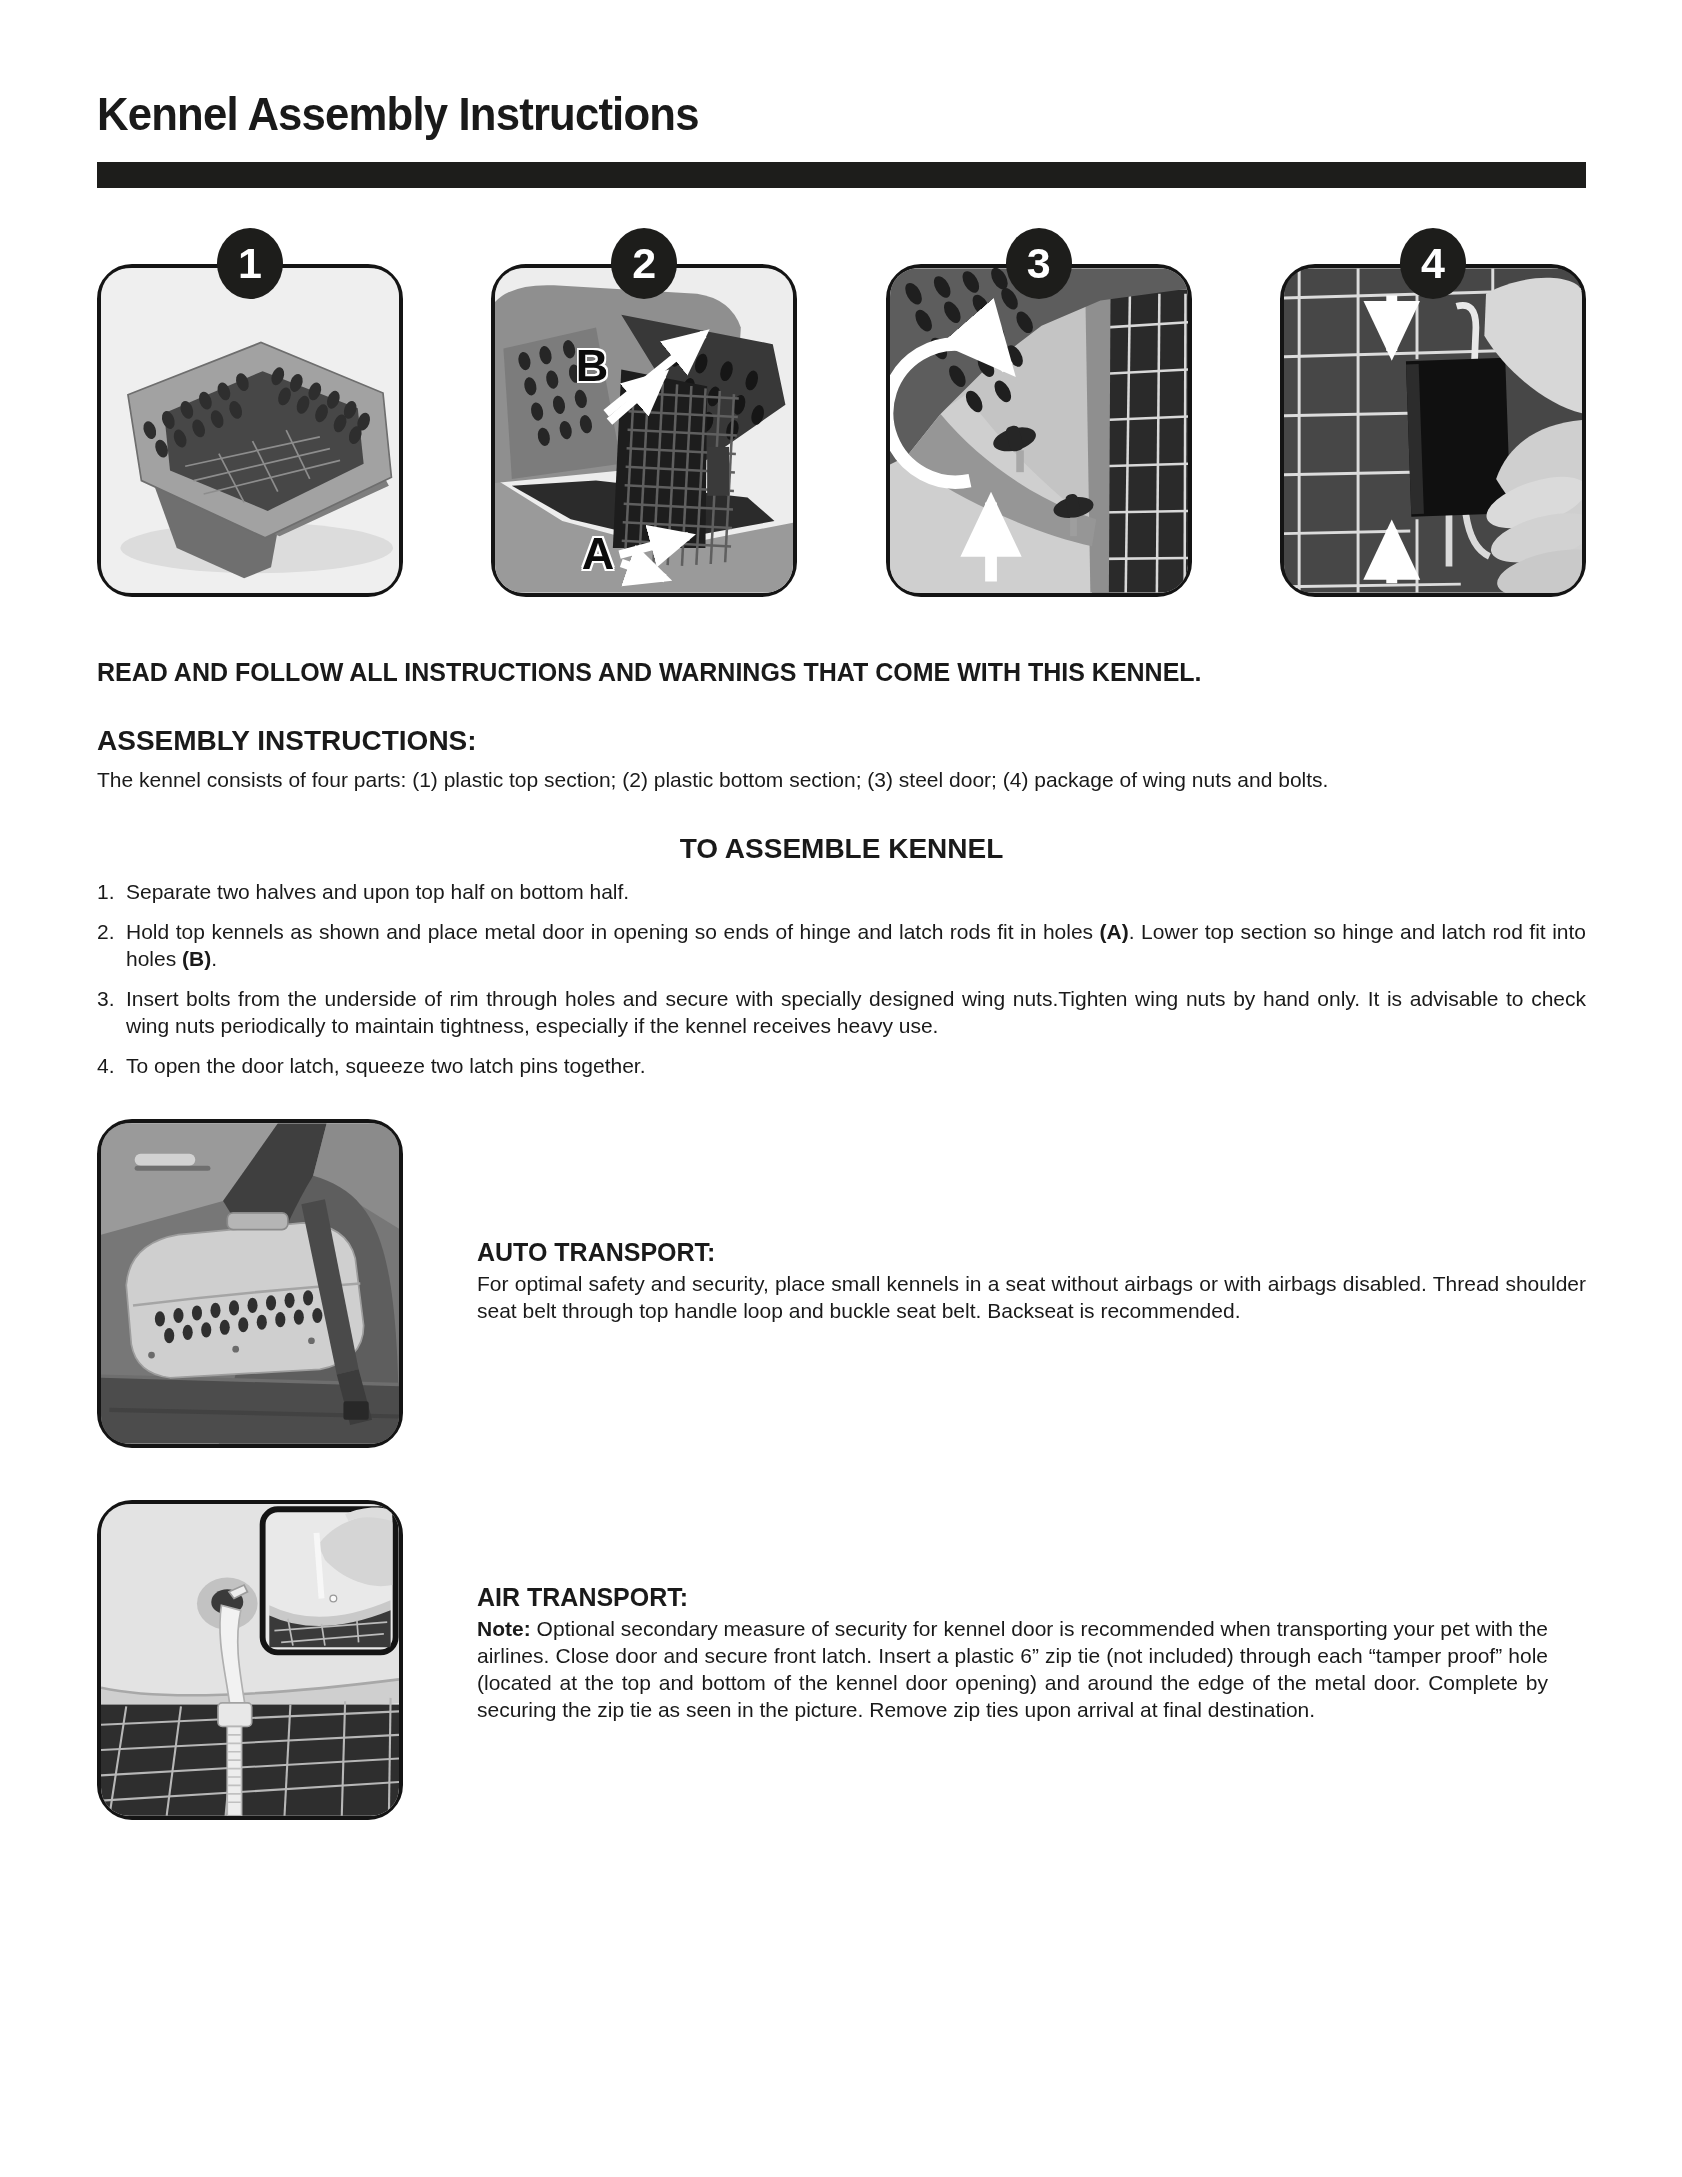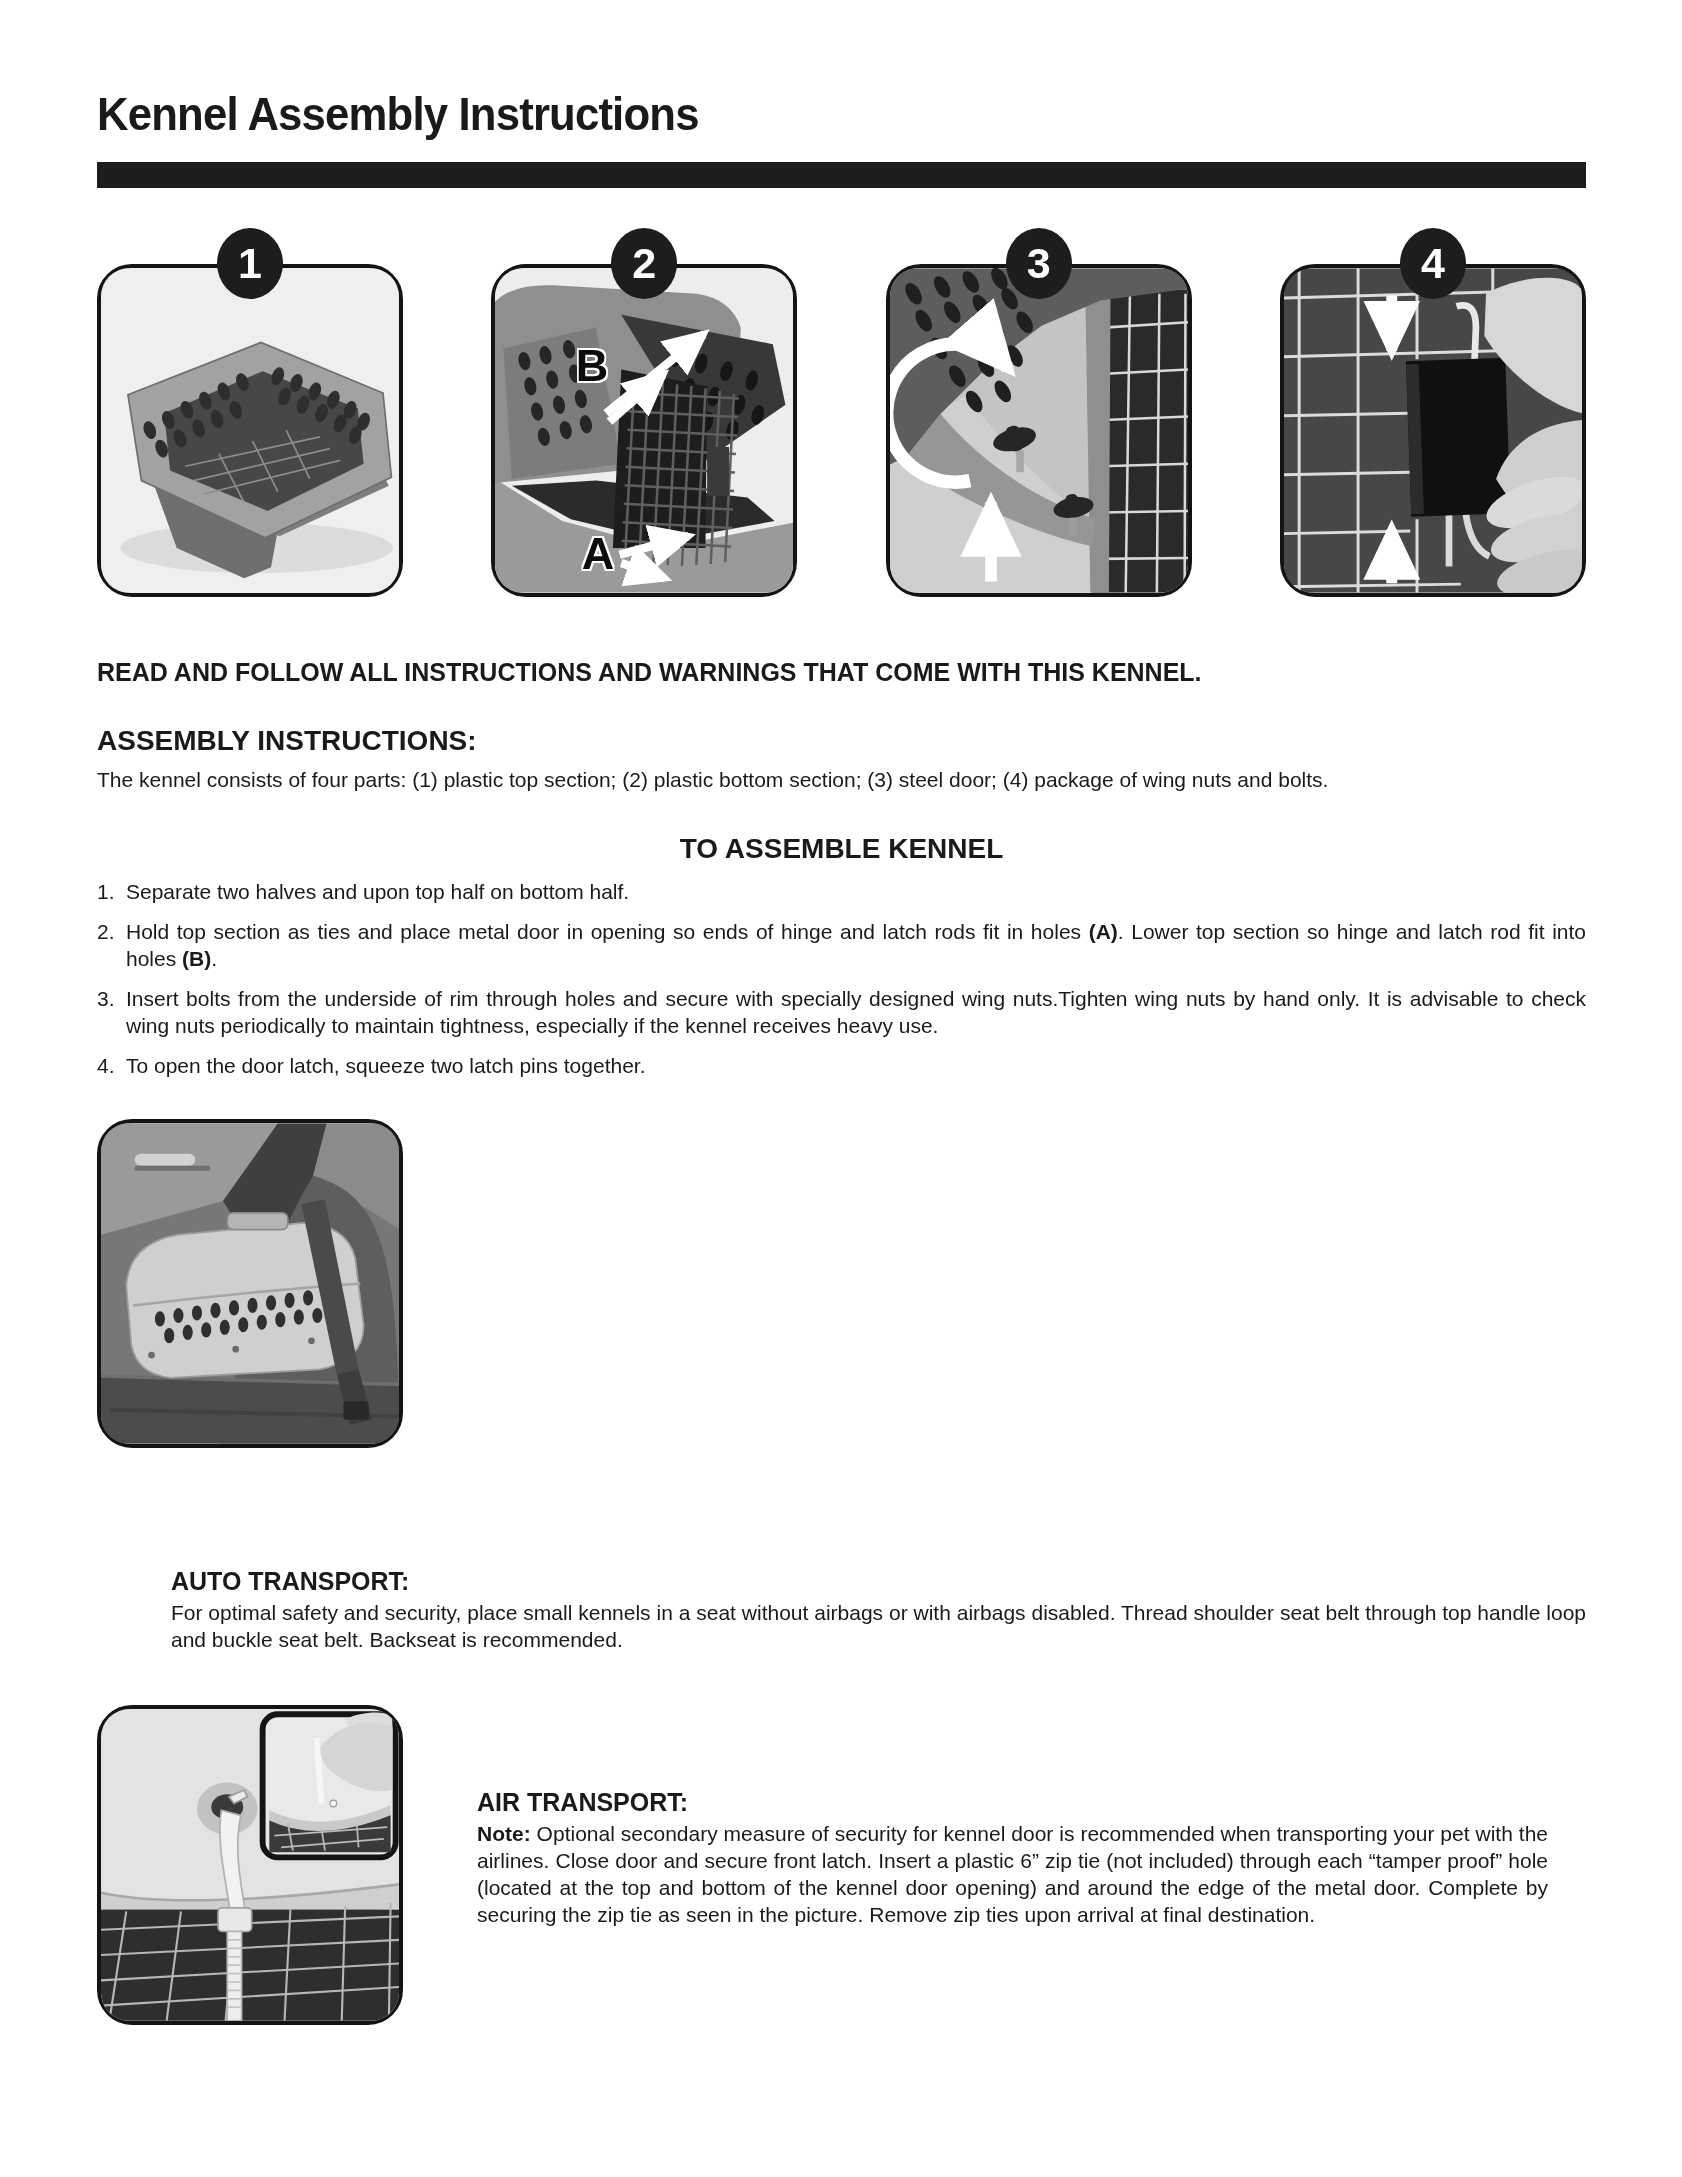--- a/index.html
+++ b/index.html
@@ -51,21 +51,21 @@
   .assembly-body { margin-top:8.6px; font-size:21px; line-height:27px; }
   .toassemble-heading { margin-top:40px;text-align:center; }
   .steps-list { margin-top:10.4px; list-style:none; }
   .step-item { display:flex; margin-top:13px; font-size:21px; line-height:27px; }
   .step-num { flex:none; width:29px; }
   .step-text { flex:1; text-align:justify; }
   .b { font-weight:bold; }
 
   
   .transport { display:flex; }
-  .transport-auto { margin-top:40px;flex-direction:column; }
+  .transport-auto { margin-top:40px; }
   .transport-air  { margin-top:52px; }
   .t-image {
     position:relative; flex:none;
     width:306px; border:4.3px solid #141414; border-radius:35px; background:#ededed;
   }
   .t-image-auto { height:329px; }
   .t-image-air  { height:320px; }
   .t-clip { position:absolute; inset:0; border-radius:28.5px; overflow:hidden; }
   .t-clip svg { display:block; width:100%; height:100%; }
   .t-text { flex:1; margin-left:74px; }
@@ -323,21 +323,21 @@
   <p class="assembly-body">The kennel consists of four parts: (1) plastic top section; (2) plastic bottom section; (3) steel door; (4) package of wing nuts and bolts.</p>
 
   <h2 class="section-heading toassemble-heading">TO ASSEMBLE KENNEL</h2>
   <ol class="steps-list">
     <li class="step-item">
       <span class="step-num">1.</span>
       <span class="step-text"><span>Separate two halves and upon top half on bottom half.</span></span>
     </li>
     <li class="step-item">
       <span class="step-num">2.</span>
-      <span class="step-text"><span>Hold top section as ties and place metal door in opening so ends of hinge and latch rods fit in holes </span><span class="b">(A)</span><span>. Lower top section so hinge and latch rod fit into holes </span><span class="b">(B)</span><span>.</span></span>
+      <span class="step-text"><span>Hold top kennels as shown and place metal door in opening so ends of hinge and latch rods fit in holes </span><span class="b">(A)</span><span>. Lower top section so hinge and latch rod fit into holes </span><span class="b">(B)</span><span>.</span></span>
     </li>
     <li class="step-item">
       <span class="step-num">3.</span>
       <span class="step-text"><span>Insert bolts from the underside of rim through holes and secure with specially designed wing nuts.Tighten wing nuts by hand only. It is advisable to check wing nuts periodically to maintain tightness, especially if the kennel receives heavy use.</span></span>
     </li>
     <li class="step-item">
       <span class="step-num">4.</span>
       <span class="step-text"><span>To open the door latch, squeeze two latch pins together.</span></span>
     </li>
   </ol>

